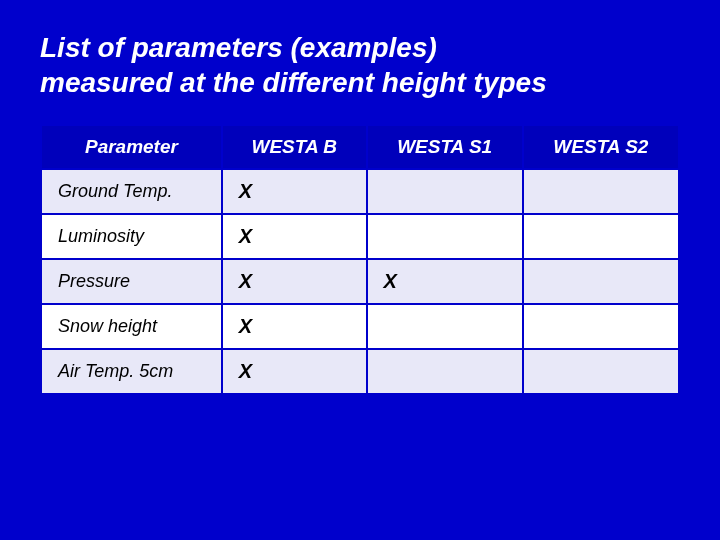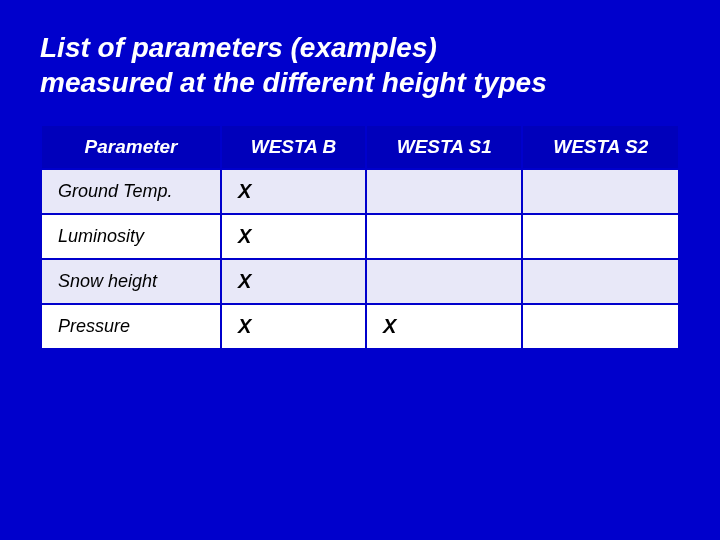--- a/index.html
+++ b/index.html
@@ -92,26 +92,32 @@
           <td></td>
           <td></td>
         </tr>
         <tr>
           <td>Luminosity</td>
           <td><span class="x-mark">X</span></td>
           <td></td>
           <td></td>
         </tr>
         <tr>
+          <td>Pressure</td>
+          <td><span class="x-mark">X</span></td>
+          <td><span class="x-mark">X</span></td>
+          <td></td>
+        </tr>
+        <tr>
           <td>Snow height</td>
           <td><span class="x-mark">X</span></td>
           <td></td>
           <td></td>
         </tr>
         <tr>
-          <td>Pressure</td>
+          <td>Air Temp. 5cm</td>
           <td><span class="x-mark">X</span></td>
-          <td><span class="x-mark">X</span></td>
+          <td></td>
           <td></td>
         </tr>
       </tbody>
   </table>
 </div>
 
 </body></html>

